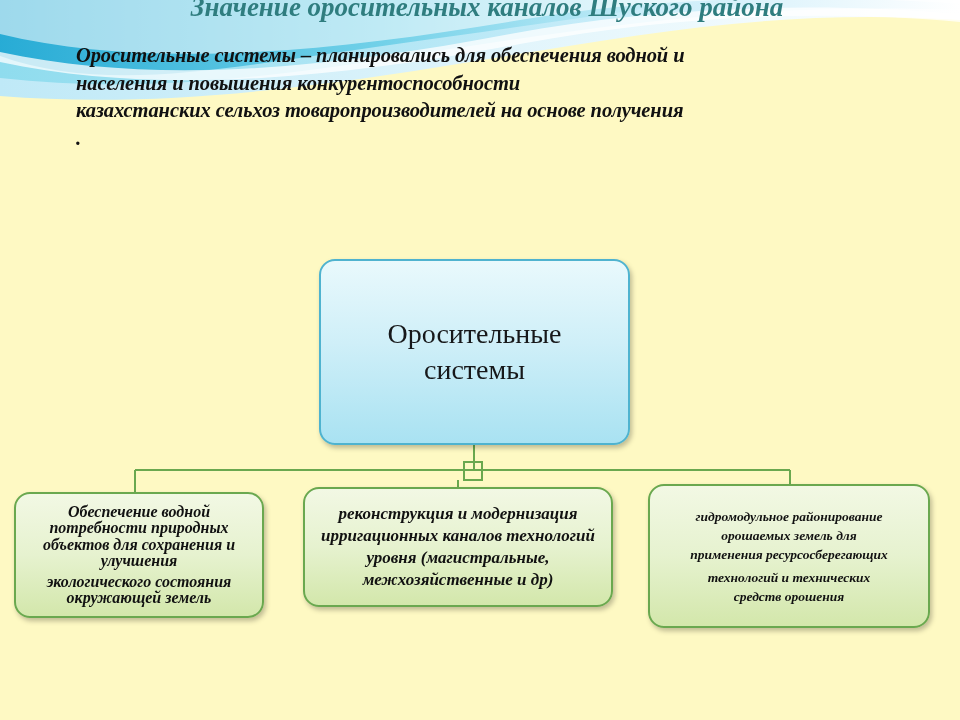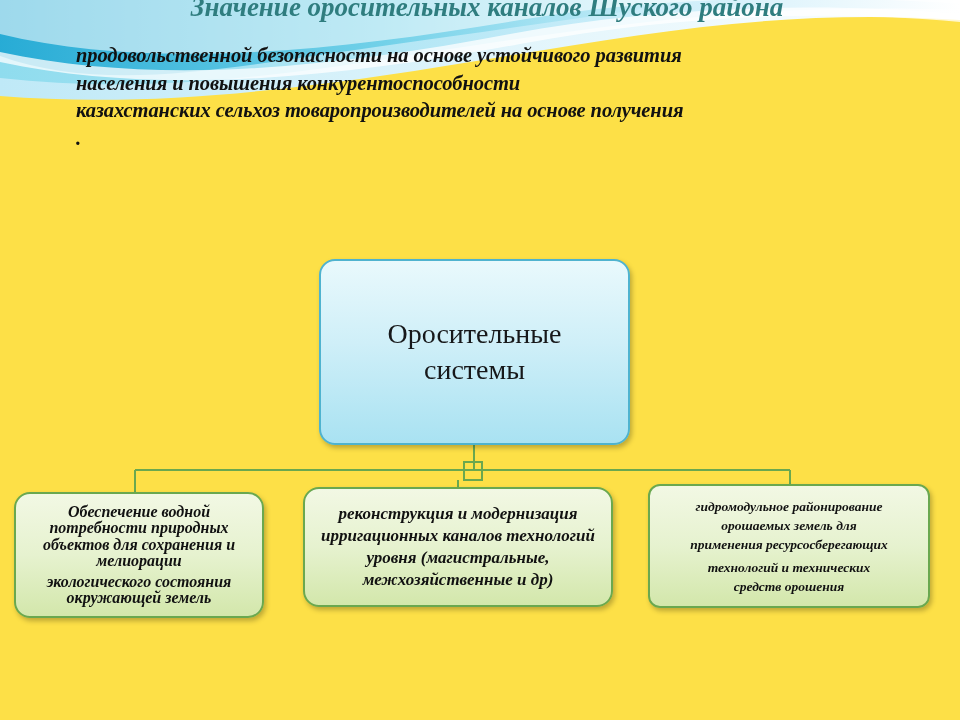--- a/index.html
+++ b/index.html
@@ -14,21 +14,21 @@
     overflow: hidden;
     position: relative;
   }
 
   
   #slide {
     position: absolute;
     inset: 0;
     width: 960px;
     height: 720px;
-    background: #fde047;
+    background: #fef9c3;
     overflow: hidden;
   }
   #wave-banner {
     position: absolute;
     top: 0;
     left: 0;
     width: 960px;
     height: 130px;
     pointer-events: none;
   }
@@ -120,21 +120,21 @@
     font-style: italic;
     font-weight: bold;
     font-size: 12.5px;
     line-height: 17px;
     color: #111111;
     padding: 6px 10px;
   }
 
   #leaf-1 { left: 14px;  top: 492px; width: 250px; height: 126px; }
   #leaf-2 { left: 303px; top: 487px; width: 310px; height: 120px; }
-  #leaf-3 { left: 648px; top: 484px; width: 282px; height: 124px; border-radius: 12px; }
+  #leaf-3 { left: 648px; top: 484px; width: 282px; height: 144px; }
 
   #leaf-1 .node-text { font-size: 16px; line-height: 16.5px; }
   #leaf-2 .node-text { font-size: 17px; line-height: 22px; }
   #leaf-3 .node-text { font-size: 13.5px; line-height: 19px; }
 
   .sp { display: block; height: 4px; }
 </style>
 </head>
 <body>
 
@@ -160,21 +160,21 @@
     <path d="M0,0 L960,0 L960,20 C780,8 640,34 470,62 C300,90 150,108 0,96 Z" fill="url(#gw3)"></path>
     <path d="M0,0 L960,0 L960,10 C760,2 600,26 430,52 C270,78 140,94 0,78 Z" fill="url(#gw2)"></path>
     <path d="M0,0 L700,0 C560,22 420,40 300,58 C190,74 90,88 0,56 Z" fill="url(#gw1)" opacity="0.95"></path>
     <path d="M0,34 C150,70 330,52 520,20 C660,-4 820,-6 960,4 L960,0 L0,0 Z" fill="#ffffff" opacity="0.55"></path>
     <path d="M0,62 C160,96 340,78 520,44 C680,14 830,10 960,22 L960,14 C820,2 660,6 510,34 C330,68 160,86 0,52 Z" fill="#ffffff" opacity="0.75"></path>
   </svg>
 
   <div id="title">Значение оросительных каналов Шуского района</div>
 
   <div id="intro">
-    <span class="ln">продовольственной безопасности на основе устойчивого развития</span>
+    <span class="ln">Оросительные системы – планировались для обеспечения водной и</span>
     <span class="ln">населения и  повышения конкурентоспособности</span>
     <span class="ln">казахстанских сельхоз товаропроизводителей на основе получения</span>
     <span class="ln">.</span>
   </div>
 
   <div id="diagram">
 
     <svg id="connectors" width="960" height="720">
 
       <path d="M474,445 L474,470" stroke="#6aa84f" stroke-width="2" fill="none"></path>
@@ -190,21 +190,21 @@
 
     <div class="node" id="root-node">
       <div class="node-text">Оросительные системы</div>
     </div>
 
     <div class="node leaf" id="leaf-1">
       <div class="node-text">
         <span>Обеспечение водной</span><br>
         <span>потребности природных</span><br>
         <span>объектов для сохранения и</span><br>
-        <span>мелиорации</span>
+        <span>улучшения</span>
         <span class="sp"></span>
         <span>экологического состояния</span><br>
         <span>окружающей земель</span>
       </div>
     </div>
 
     <div class="node leaf" id="leaf-2">
       <div class="node-text">
         <span>реконструкция и модернизация</span><br>
         <span>ирригационных каналов технологий</span><br>

